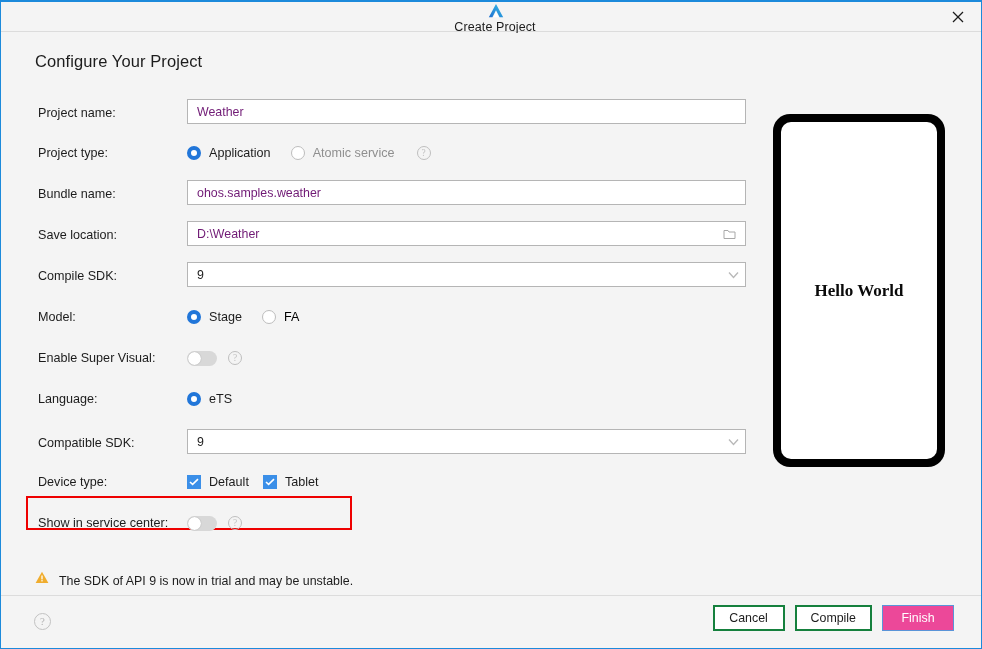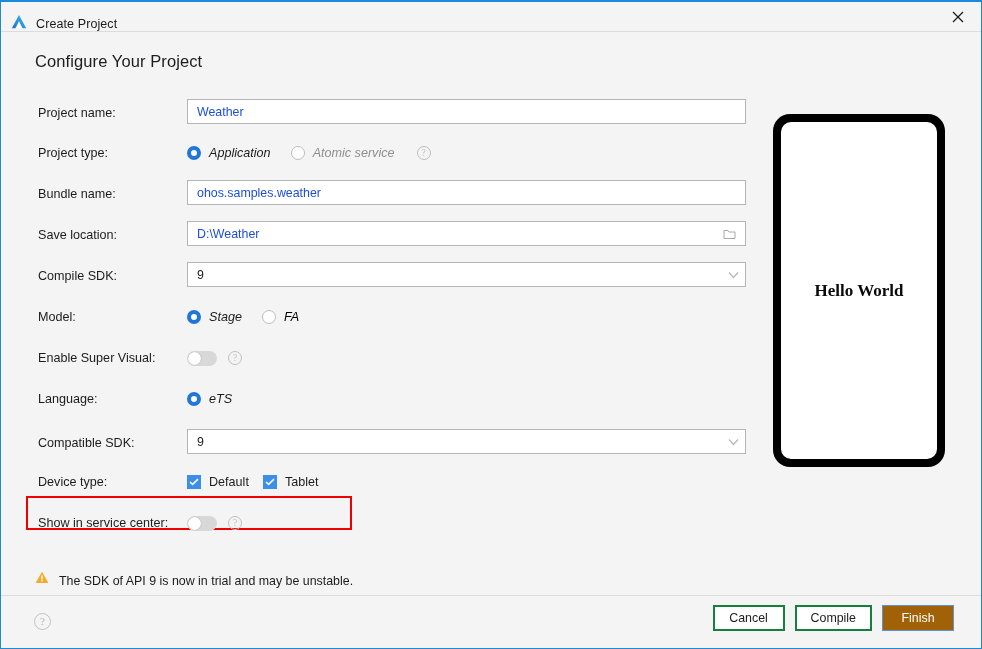--- a/index.html
+++ b/index.html
@@ -17,21 +17,21 @@
     border-top-width: 2px;
     overflow: hidden;
   }
 
   
   #titlebar {
     position: absolute; left: 0; top: 0;
     width: 980px; height: 30px;
     background: #f4f4f4;
     border-bottom: 1px solid #dcdcdc;
-    display: flex; align-items: flex-end;
+    display: flex; align-items: center; flex-direction: column;
   }
   #app-icon {
     margin-left: 9px; width: 18px; height: 18px;
     display: flex; align-items: center; justify-content: center;
   }
   #title-text {
     margin-left: 8px;
     font-size: 12.5px;
     color: #1c1c1c;
     letter-spacing: .1px;
@@ -65,21 +65,21 @@
   }
   .ctl { position: absolute; left: 186px; top: 0; }
 
   
   .textfield {
     width: 559px; height: 25px;
     background: #ffffff;
     border: 1px solid #b5b5b5;
     display: flex; align-items: center;
     padding: 0 6px 0 9px;
-    font-size: 12.4px; color: #1d4ed8;
+    font-size: 12.4px; color: #701a75;
     cursor: text;
   }
   .textfield .val { flex: 1; white-space: nowrap; overflow: hidden; }
   .textfield .trail { flex: none; width: 20px; display:flex; align-items:center; justify-content:center; }
 
   .combo {
     width: 559px; height: 25px;
     background: #ffffff;
     border: 1px solid #b5b5b5;
     display: flex; align-items: center;
@@ -108,21 +108,21 @@
   .radio.sel .dot {
     border: 4px solid #2176d9;
     background: #ffffff;
   }
   .radio.sel .dot::after { display: none; }
   .radio.off .dot {
     border: 1.5px solid #bdbdbd; background: #ffffff;
   }
   .radio.off .dot::after { display: none; }
   .radio .rlabel {
-    margin-left: 8px; font-size: 12.6px; color: #1c1c1c; white-space: nowrap; font-style: italic;
+    margin-left: 8px; font-size: 12.6px; color: #1c1c1c; white-space: nowrap;
   }
   .radio.off .rlabel { color: #8f8f8f; }
 
   
   .checkgroup { display: flex; align-items: center; height: 28px; }
   .checkbox { display: flex; align-items: center; cursor: pointer; margin-right: 14px; }
   .checkbox .box {
     width: 14px; height: 14px; flex: none;
     background: #3b8fe8; border: 1px solid #3b8fe8;
     display: flex; align-items: center; justify-content: center;
@@ -215,21 +215,21 @@
     padding: 0 14px;
     font-size: 12.4px;
     display: flex; align-items: center; justify-content: center;
     cursor: pointer;
     margin-left: 10px;
     border: 2px solid #15803d;
     background: #ffffff;
     color: #1c1c1c;
   }
   .btn.primary {
-    background: #a16207;
+    background: #ec4899;
     border: 1px solid #5a94d8;
     color: #ffffff;
   }
 </style>
 </head>
 <body>
 
 <div id="window">
 
   <div id="titlebar">

